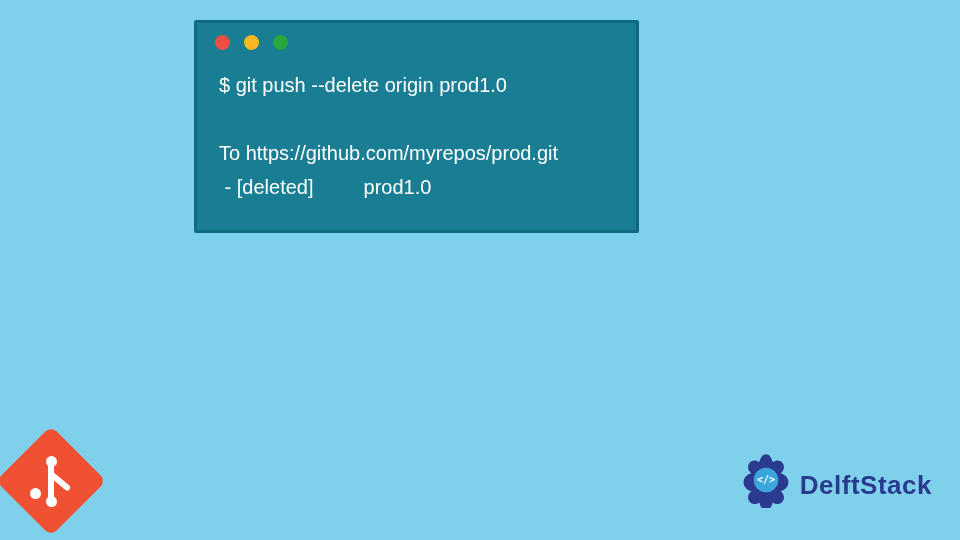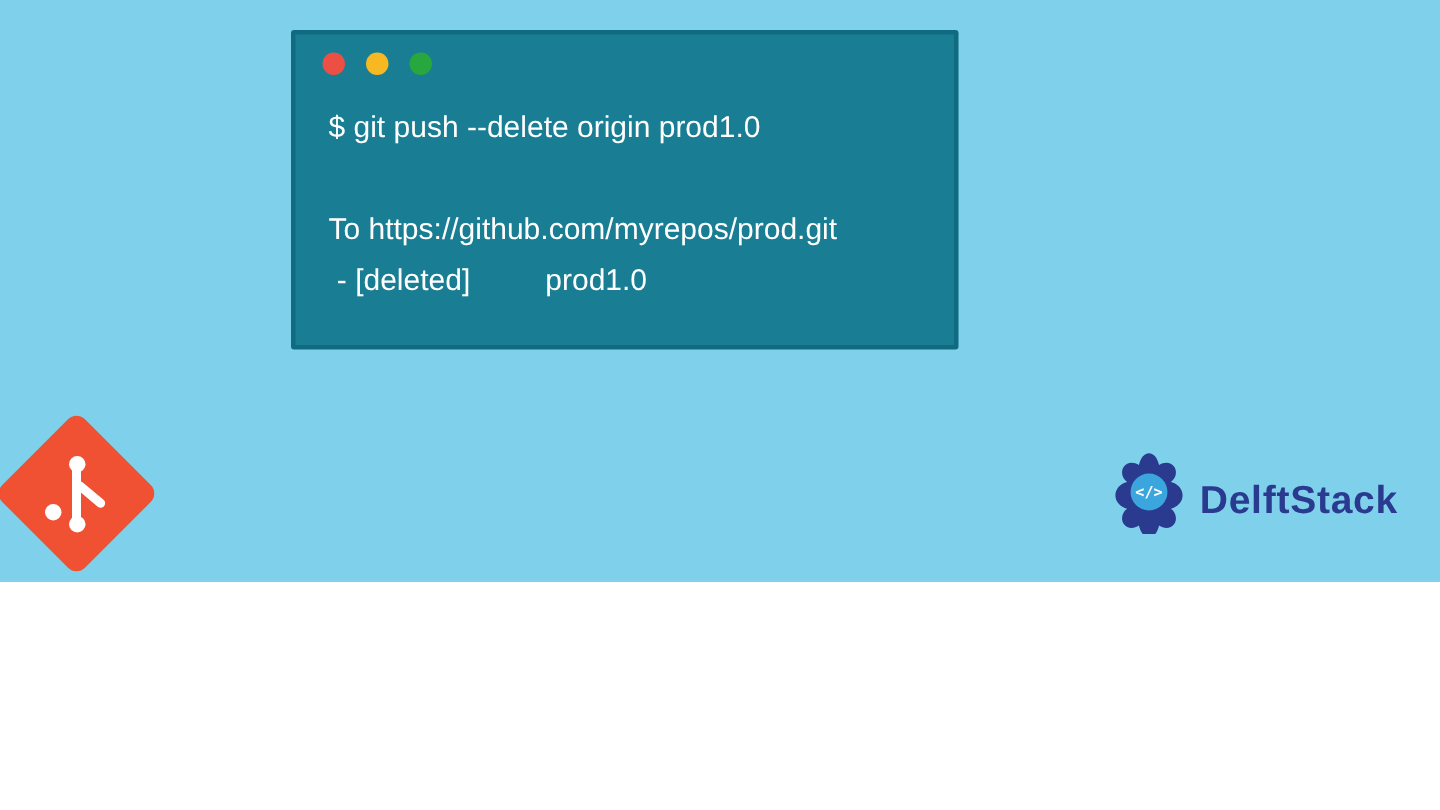--- a/index.html
+++ b/index.html
@@ -8,21 +8,21 @@
     width: 960px;
     height: 540px;
     background: #ffffff;
     position: relative;
   }
   .canvas {
     position: absolute;
     left: 0;
     top: 0;
     width: 960px;
-    height: 388px;
+    height: 540px;
     background: #7fd1eb;
   }
   .terminal {
     position: absolute;
     left: 194px;
     top: 20px;
     width: 445px;
     background: #197e93;
     border: 3px solid #116b80;
     border-radius: 2px;

